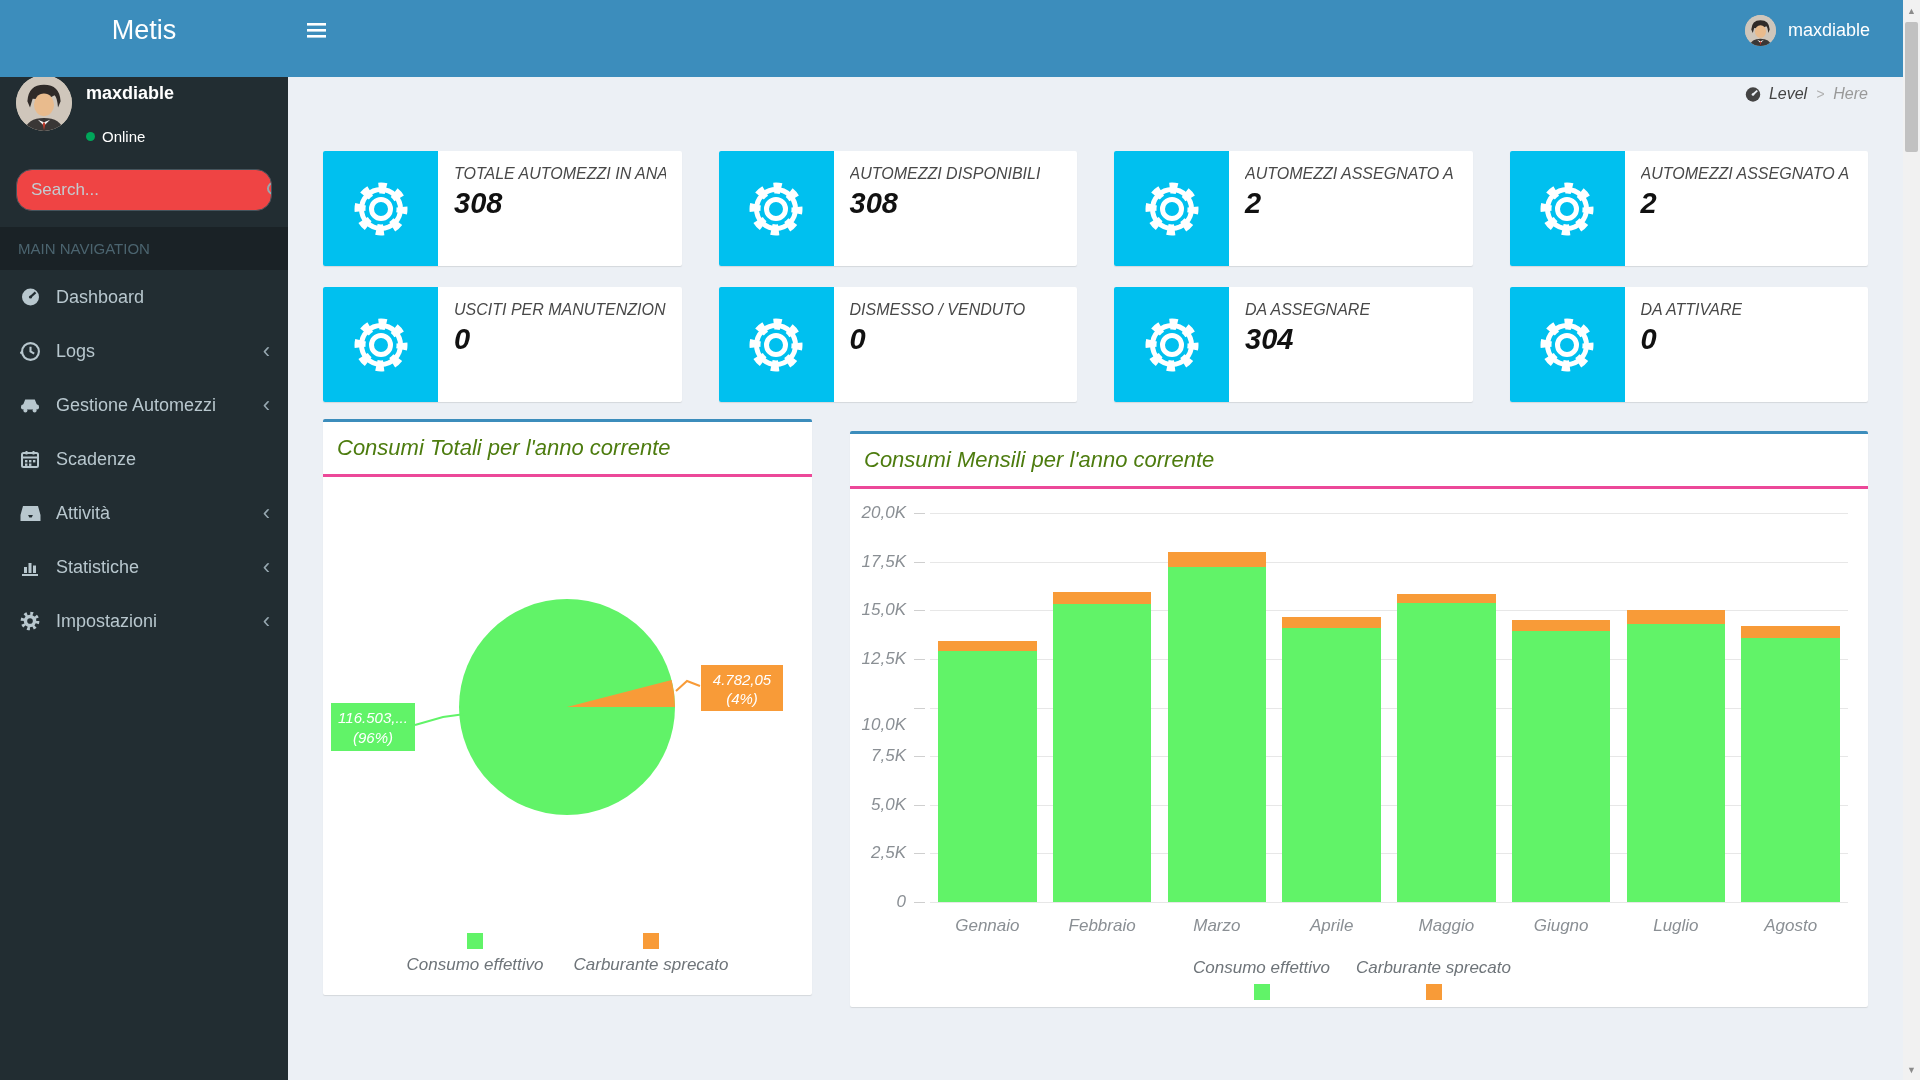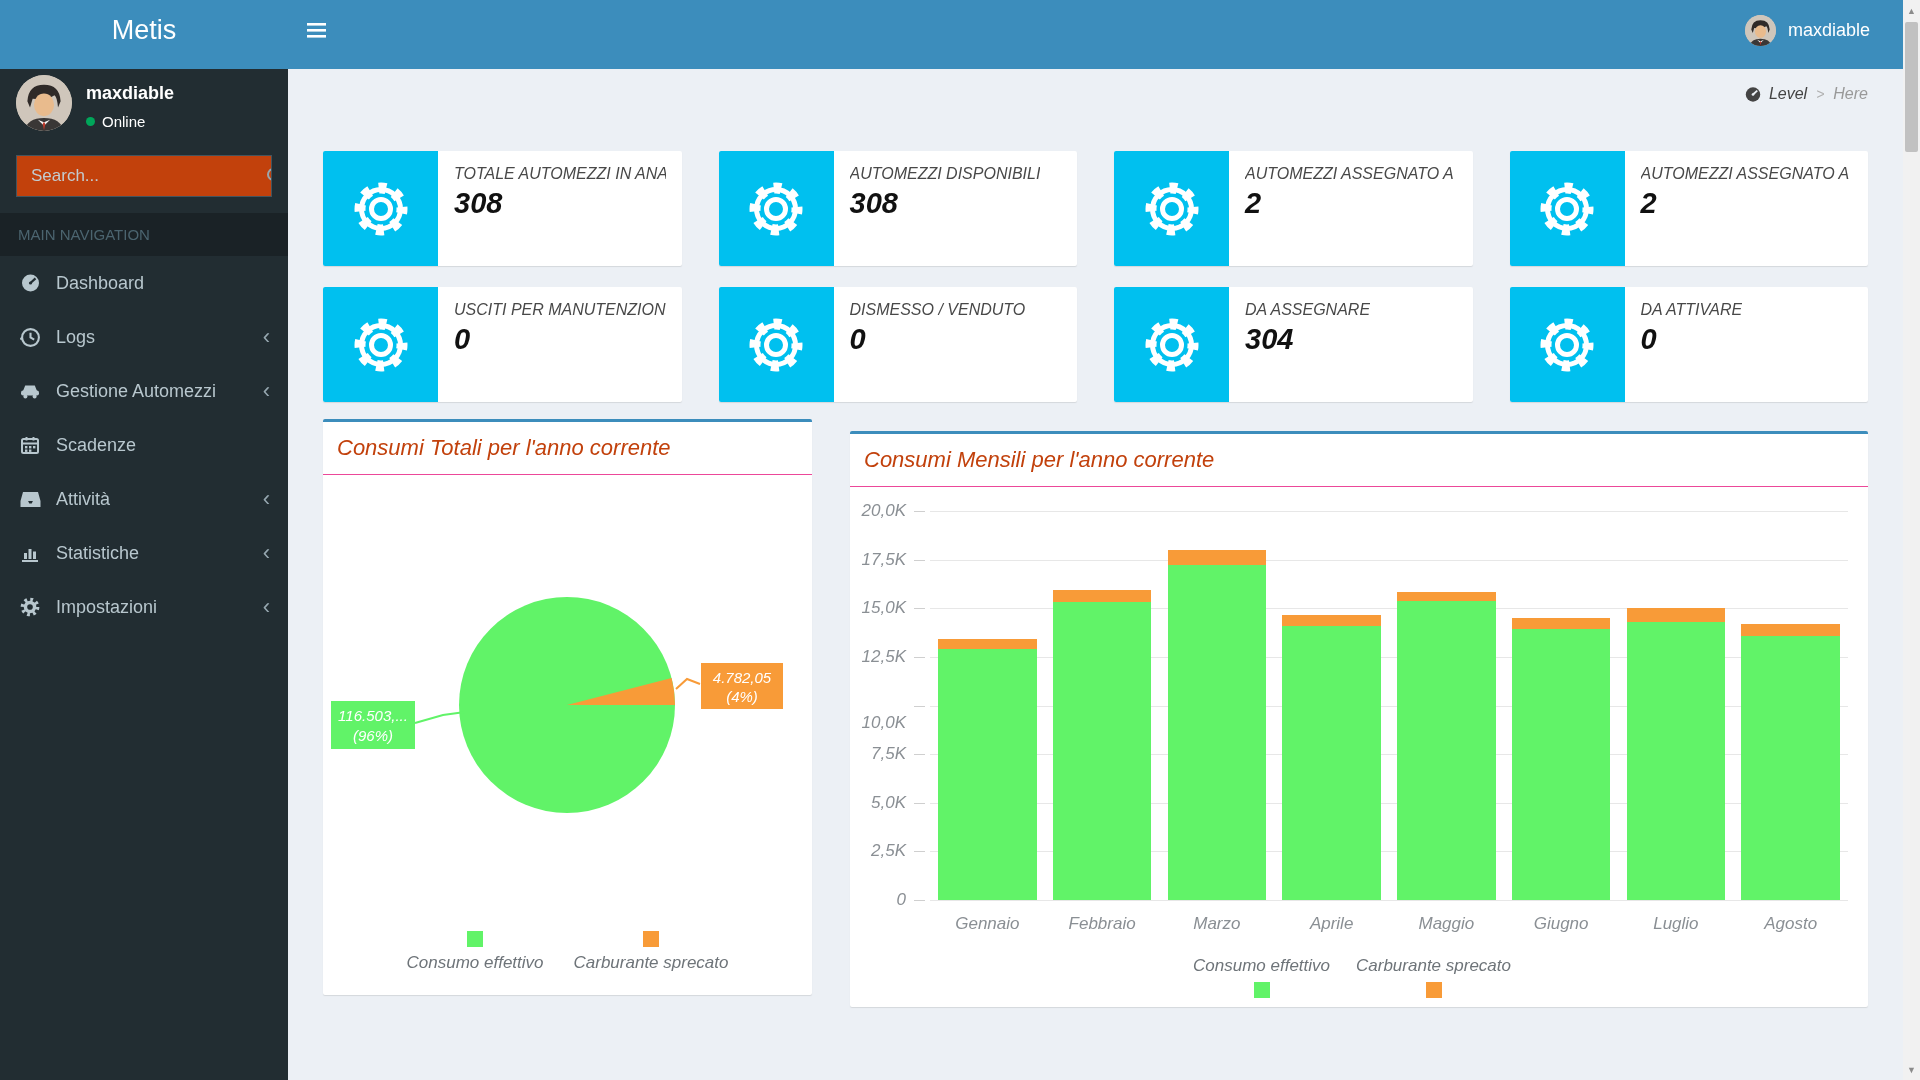--- a/index.html
+++ b/index.html
@@ -1,37 +1,37 @@
 <!DOCTYPE html>
 <html><head>
 <meta charset="utf-8">
 <style>
   * { margin:0; padding:0; box-sizing:border-box; }
   html,body { width:1920px; height:1080px; overflow:hidden;
     font-family:"Liberation Sans", sans-serif; background:#ecf0f5; }
 
   
-  .navbar { position:absolute; top:0; left:0; right:0; height:69px; background:#3c8dbc; z-index:20; }
+  .navbar { position:absolute; top:0; left:0; right:0; height:77px; background:#3c8dbc; z-index:20; }
   .logo { position:absolute; left:0; top:0; width:288px; height:61px; line-height:61px;
     text-align:center; color:#fff; font-size:27px; font-weight:500; background:#3c8dbc; }
   .hamburger { position:absolute; left:288px; top:0; width:56px; height:61px; border:0;
     background:transparent; cursor:pointer; display:flex; align-items:center; justify-content:center; }
   .user-menu { position:absolute; right:40px; top:0; height:61px; display:flex;
     align-items:center; gap:12px; color:#fff; font-size:18px; cursor:pointer; padding:0 10px; }
   .avatar-sm { width:31px; height:31px; border-radius:50%; overflow:hidden; background:#cfc6bb; }
 
   
   .sidebar { position:absolute; top:61px; left:0; width:288px; bottom:0; background:#222d32; }
   .user-panel { display:flex; gap:14px; padding:14px 16px 16px 16px; align-items:flex-start; }
   .avatar-lg { width:56px; height:56px; border-radius:50%; overflow:hidden; background:#cfc6bb; flex:none; }
   .user-panel .name { color:#fff; font-weight:bold; font-size:18px; margin-top:8px; }
-  .user-panel .status { color:#fff; font-size:15px; margin-top:9px; display:flex; align-items:center; gap:7px; }
+  .user-panel .status { color:#fff; font-size:15px; margin-top:24px; display:flex; align-items:center; gap:7px; }
   .dot { width:9px; height:9px; border-radius:50%; background:#00a65a; display:inline-block; }
-  .sidebar-form { margin:8px 16px 16px 16px; display:flex; background:#c2410c;
-    border:1px solid #44545d; border-radius:0; height:42px; overflow:hidden; }
+  .sidebar-form { margin:8px 16px 16px 16px; display:flex; background:#ef4444;
+    border:1px solid #44545d; border-radius:16px; height:42px; overflow:hidden; }
   .sidebar-form input { flex:1; background:transparent; border:0; outline:none; padding:0 14px;
     color:#e6e6e6; font-size:17px; }
   .sidebar-form input::placeholder { color:#c3ccd1; }
   .sidebar-form button { width:44px; background:transparent; border:0; cursor:pointer; }
   .nav-header { background:#1a2226; color:#4b646f; font-size:15px; padding:13px 18px; margin-top:14px; }
   .nav-list { list-style:none; }
   .nav-item { display:flex; align-items:center; gap:14px; padding:16px 18px; color:#b8c7ce;
     font-size:18px; cursor:pointer; position:relative; }
   .nav-item .nicon { width:24px; height:22px; flex:none; display:flex; align-items:center; justify-content:center; }
   .nav-item .chev { position:absolute; right:18px; color:#96a7b0; font-size:22px; line-height:1; }
@@ -51,21 +51,21 @@
   .info-box { background:#fff; min-height:115px; display:flex; box-shadow:0 1px 1px rgba(0,0,0,0.1); border-radius:2px; overflow:hidden; }
   .info-icon { width:115px; flex:none; background:#00c0ef; color:#fff; display:flex;
     align-items:center; justify-content:center; }
   .info-content { padding:14px 16px; min-width:0; }
   .info-label { font-size:16px; color:#484848; white-space:nowrap; overflow:hidden; }
   .info-value { font-size:29px; font-weight:bold; color:#111; margin-top:4px; }
 
   .charts-row { margin-top:17px; display:flex; gap:38px; }
   .box { background:#fff; border-top:3px solid #3c8dbc; box-shadow:0 1px 1px rgba(0,0,0,0.1);
     border-radius:2px; height:576px; }
-  .box-header { padding:13px 14px; border-bottom:1px solid #ec4899; font-size:22px; color:#c2410c; }
+  .box-header { padding:13px 14px; border-bottom:3px solid #ec4899; font-size:22px; color:#4d7c0f; }
   .box.pie-box { width:489px; flex:none; }
   .box.bar-box { flex:1; min-width:0;margin-top:12px; }
 
   
   .pie-body { position:relative; height:470px; }
   .pie-legend { display:flex; justify-content:center; gap:30px; margin-top:-14px; }
   .legend-item-v { display:flex; flex-direction:column; align-items:center; gap:6px;
     font-size:17px; color:#6e7479; }
   .swatch { width:16px; height:16px; display:inline-block; }
 

